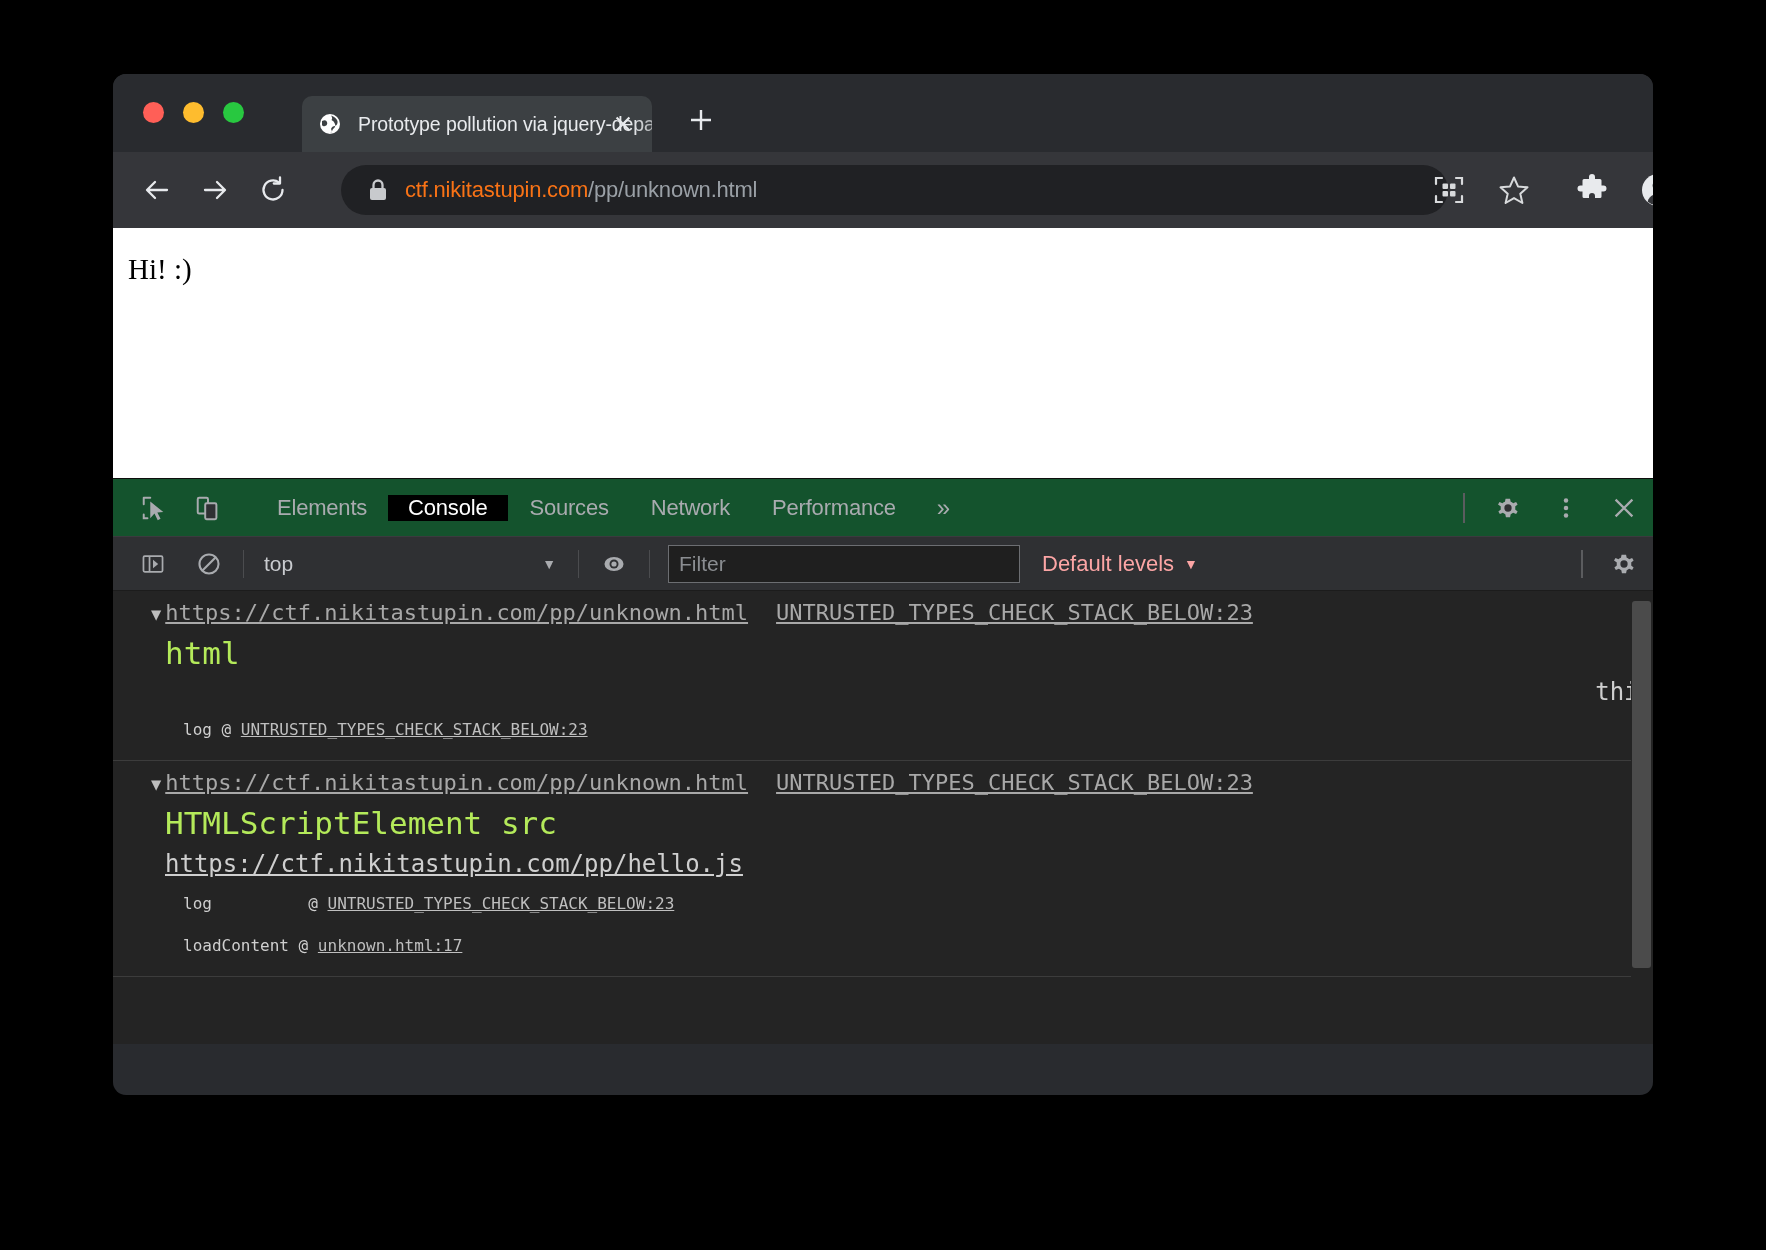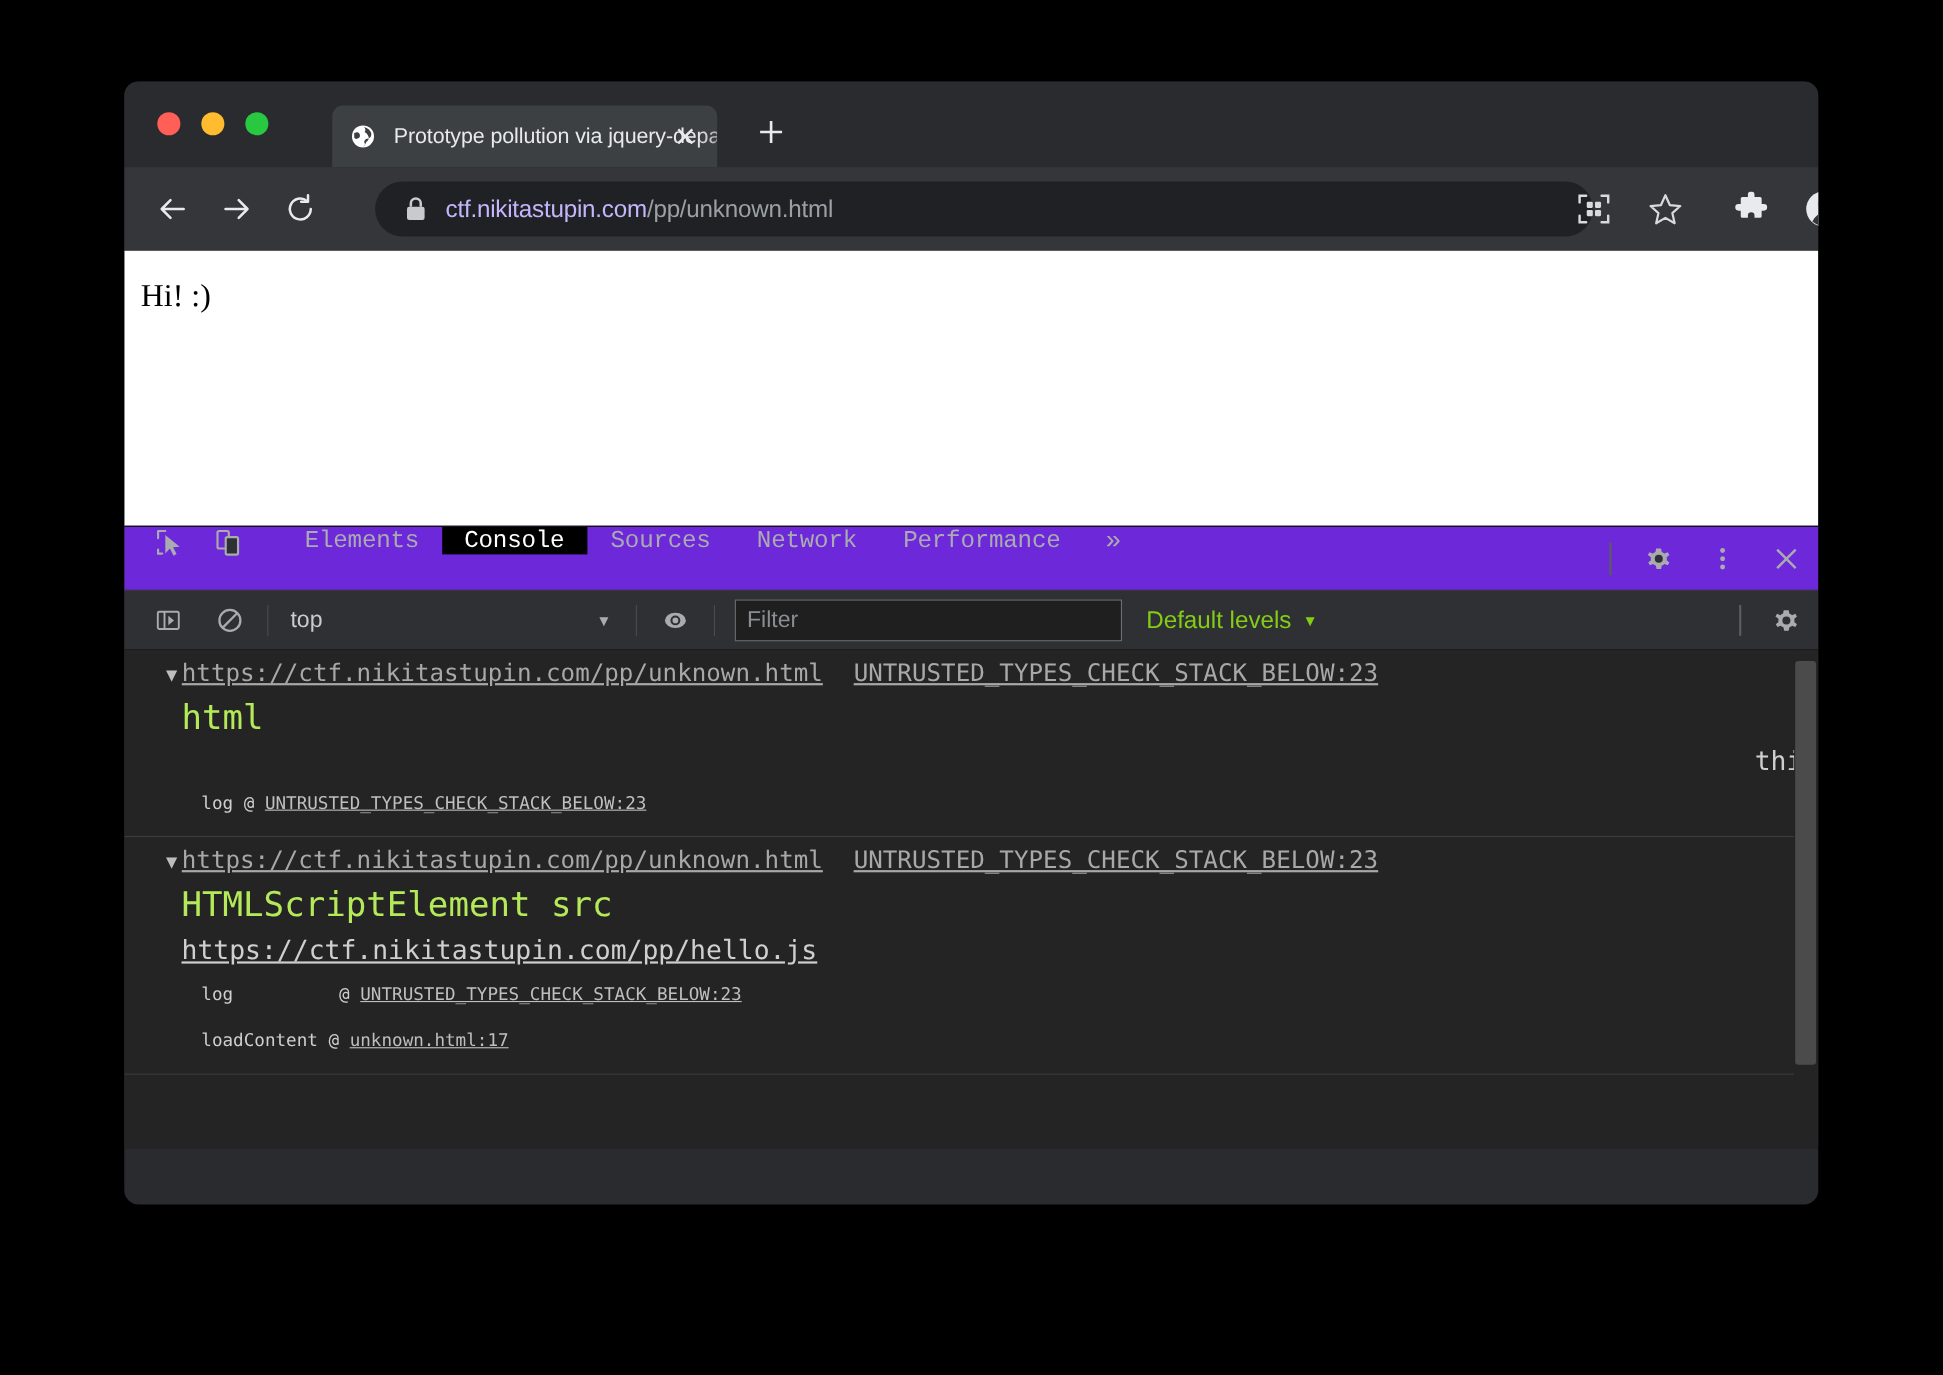--- a/index.html
+++ b/index.html
@@ -138,21 +138,21 @@
     width: 18px;
     height: 22px;
     margin-right: 18px;
   }
   #omnibox-url {
     font-size: 22px;
     color: #9aa0a6;
     letter-spacing: -0.2px;
     white-space: nowrap;
   }
-  #omnibox-url .url-domain { color: #c4b5fd; }
+  #omnibox-url .url-domain { color: #f97316; }
   #qr-icon-btn {
     position: absolute;
     left: 1320px;
     top: 22px;
     width: 32px;
     height: 32px;
     color: #d8dadc;
   }
   #bookmark-star-btn {
     position: absolute;
@@ -197,25 +197,24 @@
   
   #devtools {
     position: relative;
     background: #242424;
     height: 565px;
     border-top: 1px solid #0d0d0d;
   }
   #devtools-tabbar {
     position: relative;
     height: 57px;
-    background: #6d28d9;
-    display: flex;
-    align-items: flex-start;
+    background: #14532d;
+    display: flex;
+    align-items: center;
     border-bottom: 1px solid #3a3b3e;
-    font-family: Liberation Mono, monospace;
   }
   .dt-icon-btn {
     width: 54px;
     display: flex;
     align-items: center;
     justify-content: center;
     color: #a9abaf;
   }
   #inspect-icon-btn { margin-left: 14px; }
   .dt-sep {
@@ -331,21 +330,21 @@
     padding: 0 10px;
     margin-left: 6px;
     outline: none;
   }
   #filter-input::placeholder { color: #8a8d91; }
   #levels-selector {
     display: flex;
     align-items: center;
     gap: 10px;
     margin-left: 22px;
-    color: #84cc16;
+    color: #fca5a5;
     font-size: 22px;
   }
   #levels-caret { font-size: 14px; }
   #console-settings-group {
     position: absolute;
     right: 0;
     top: 0;
     height: 53px;
     display: flex;
     align-items: center;

